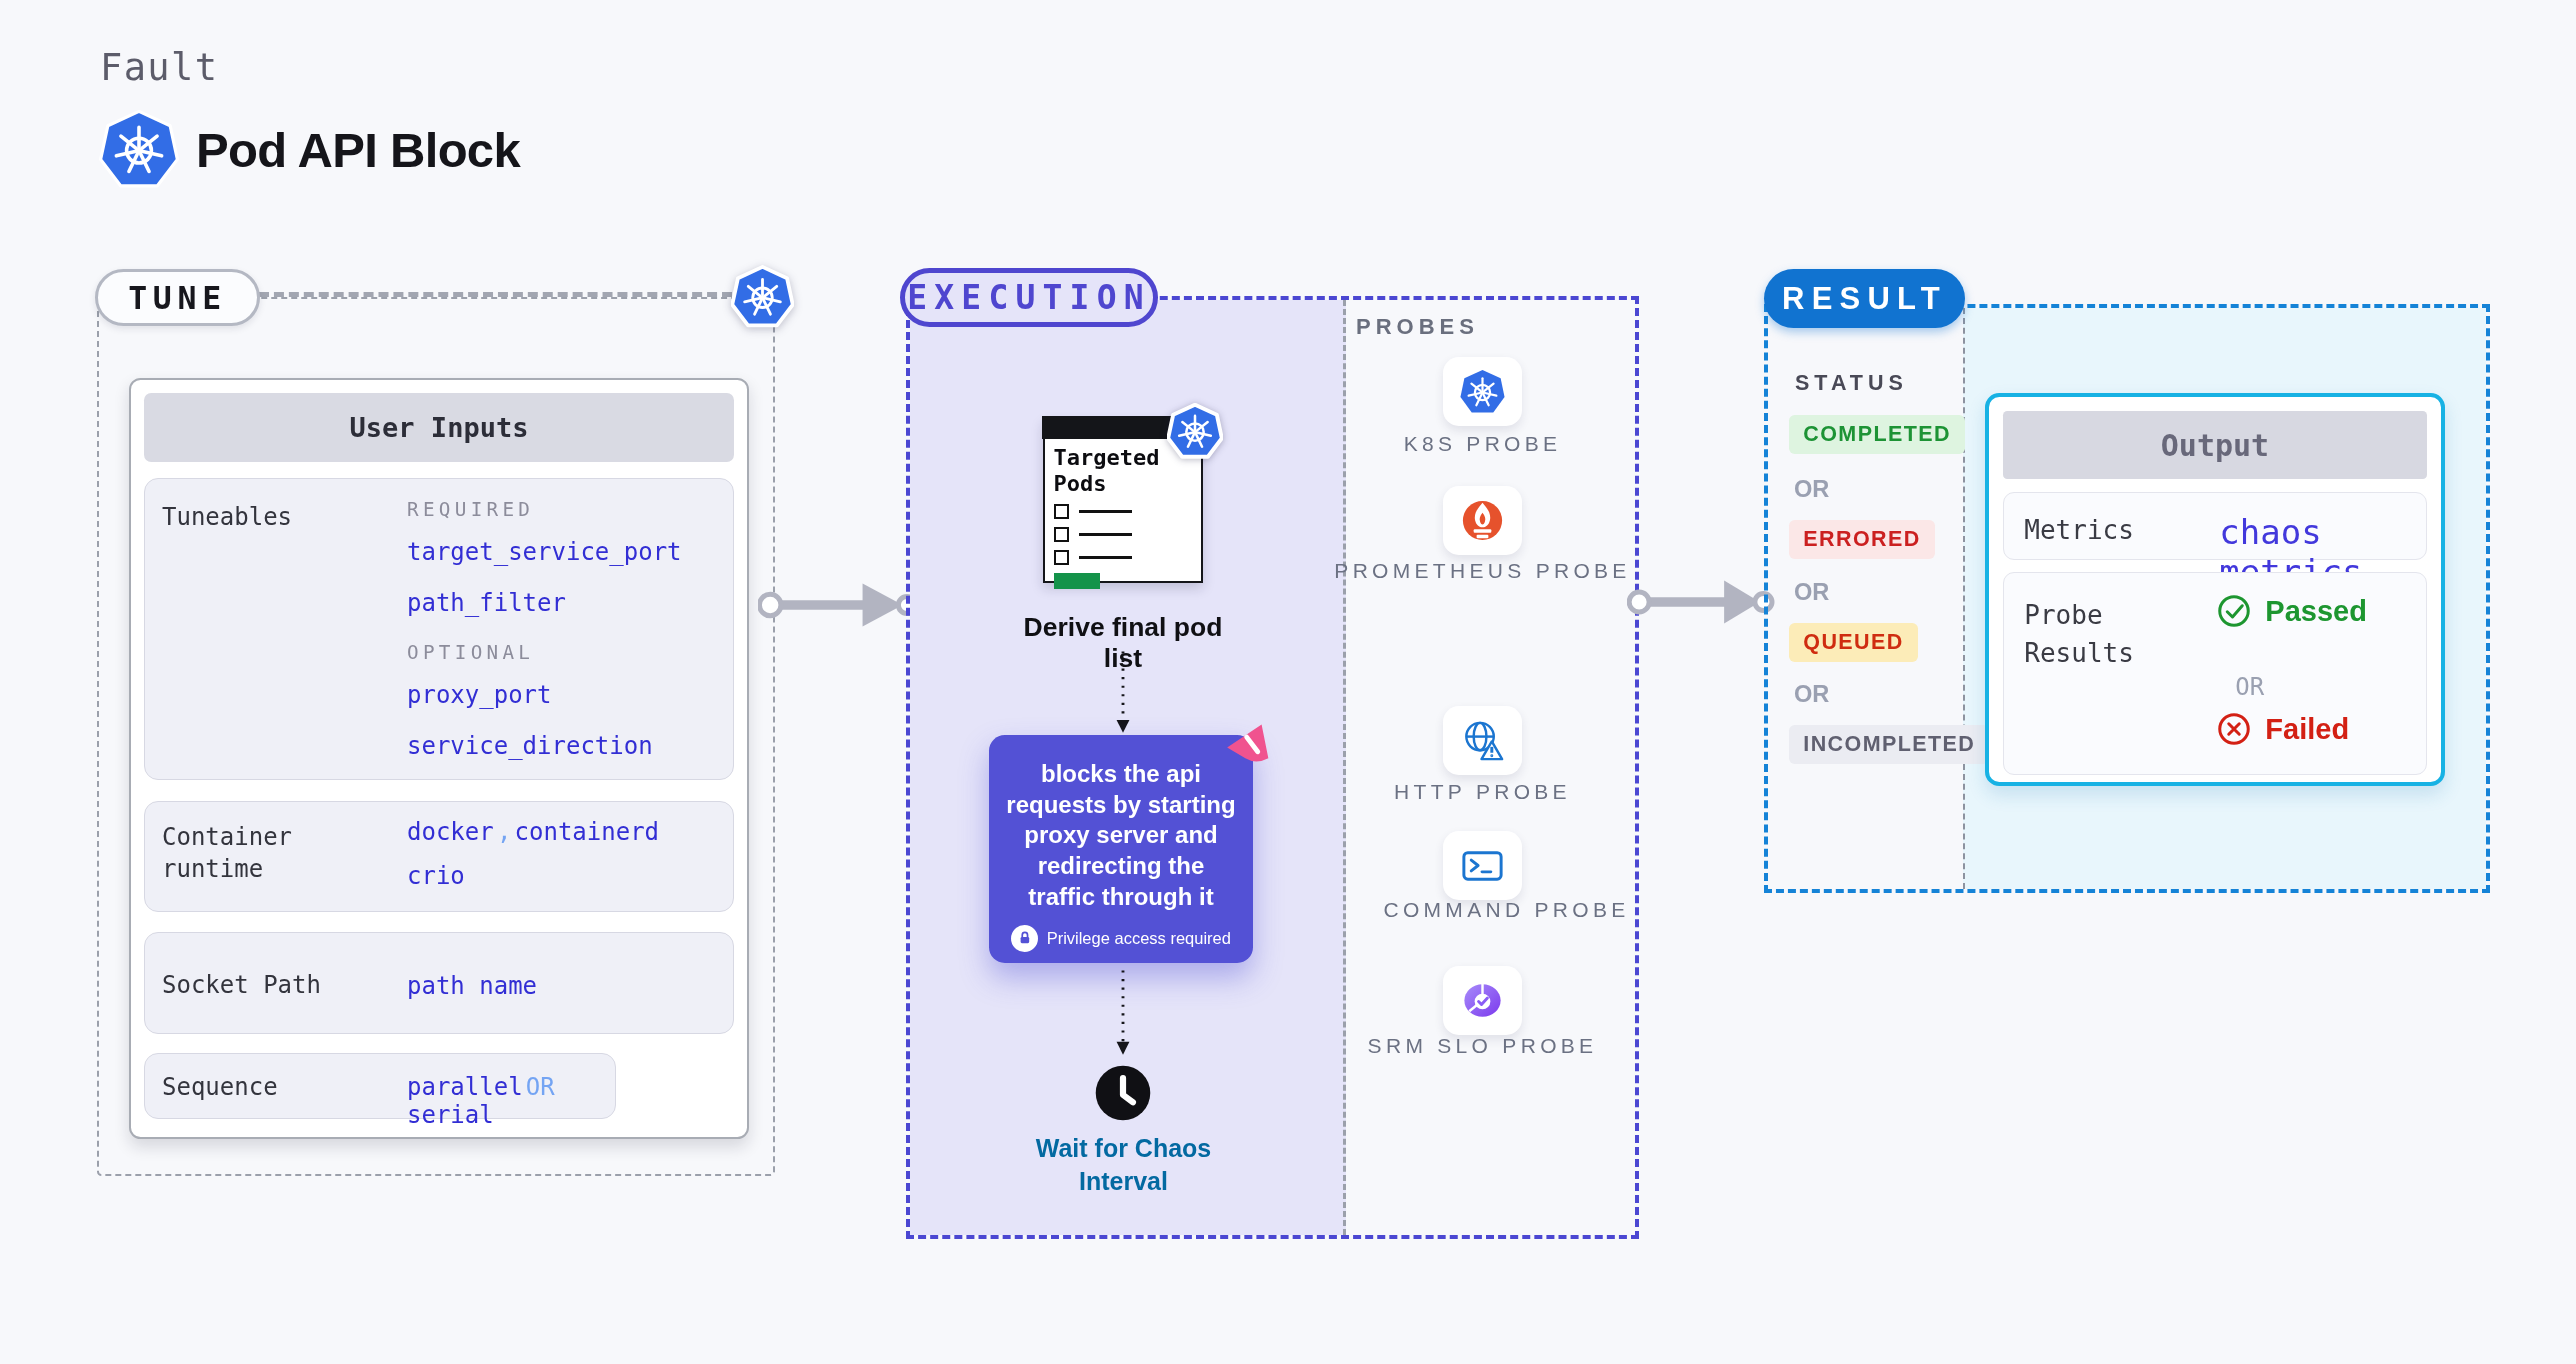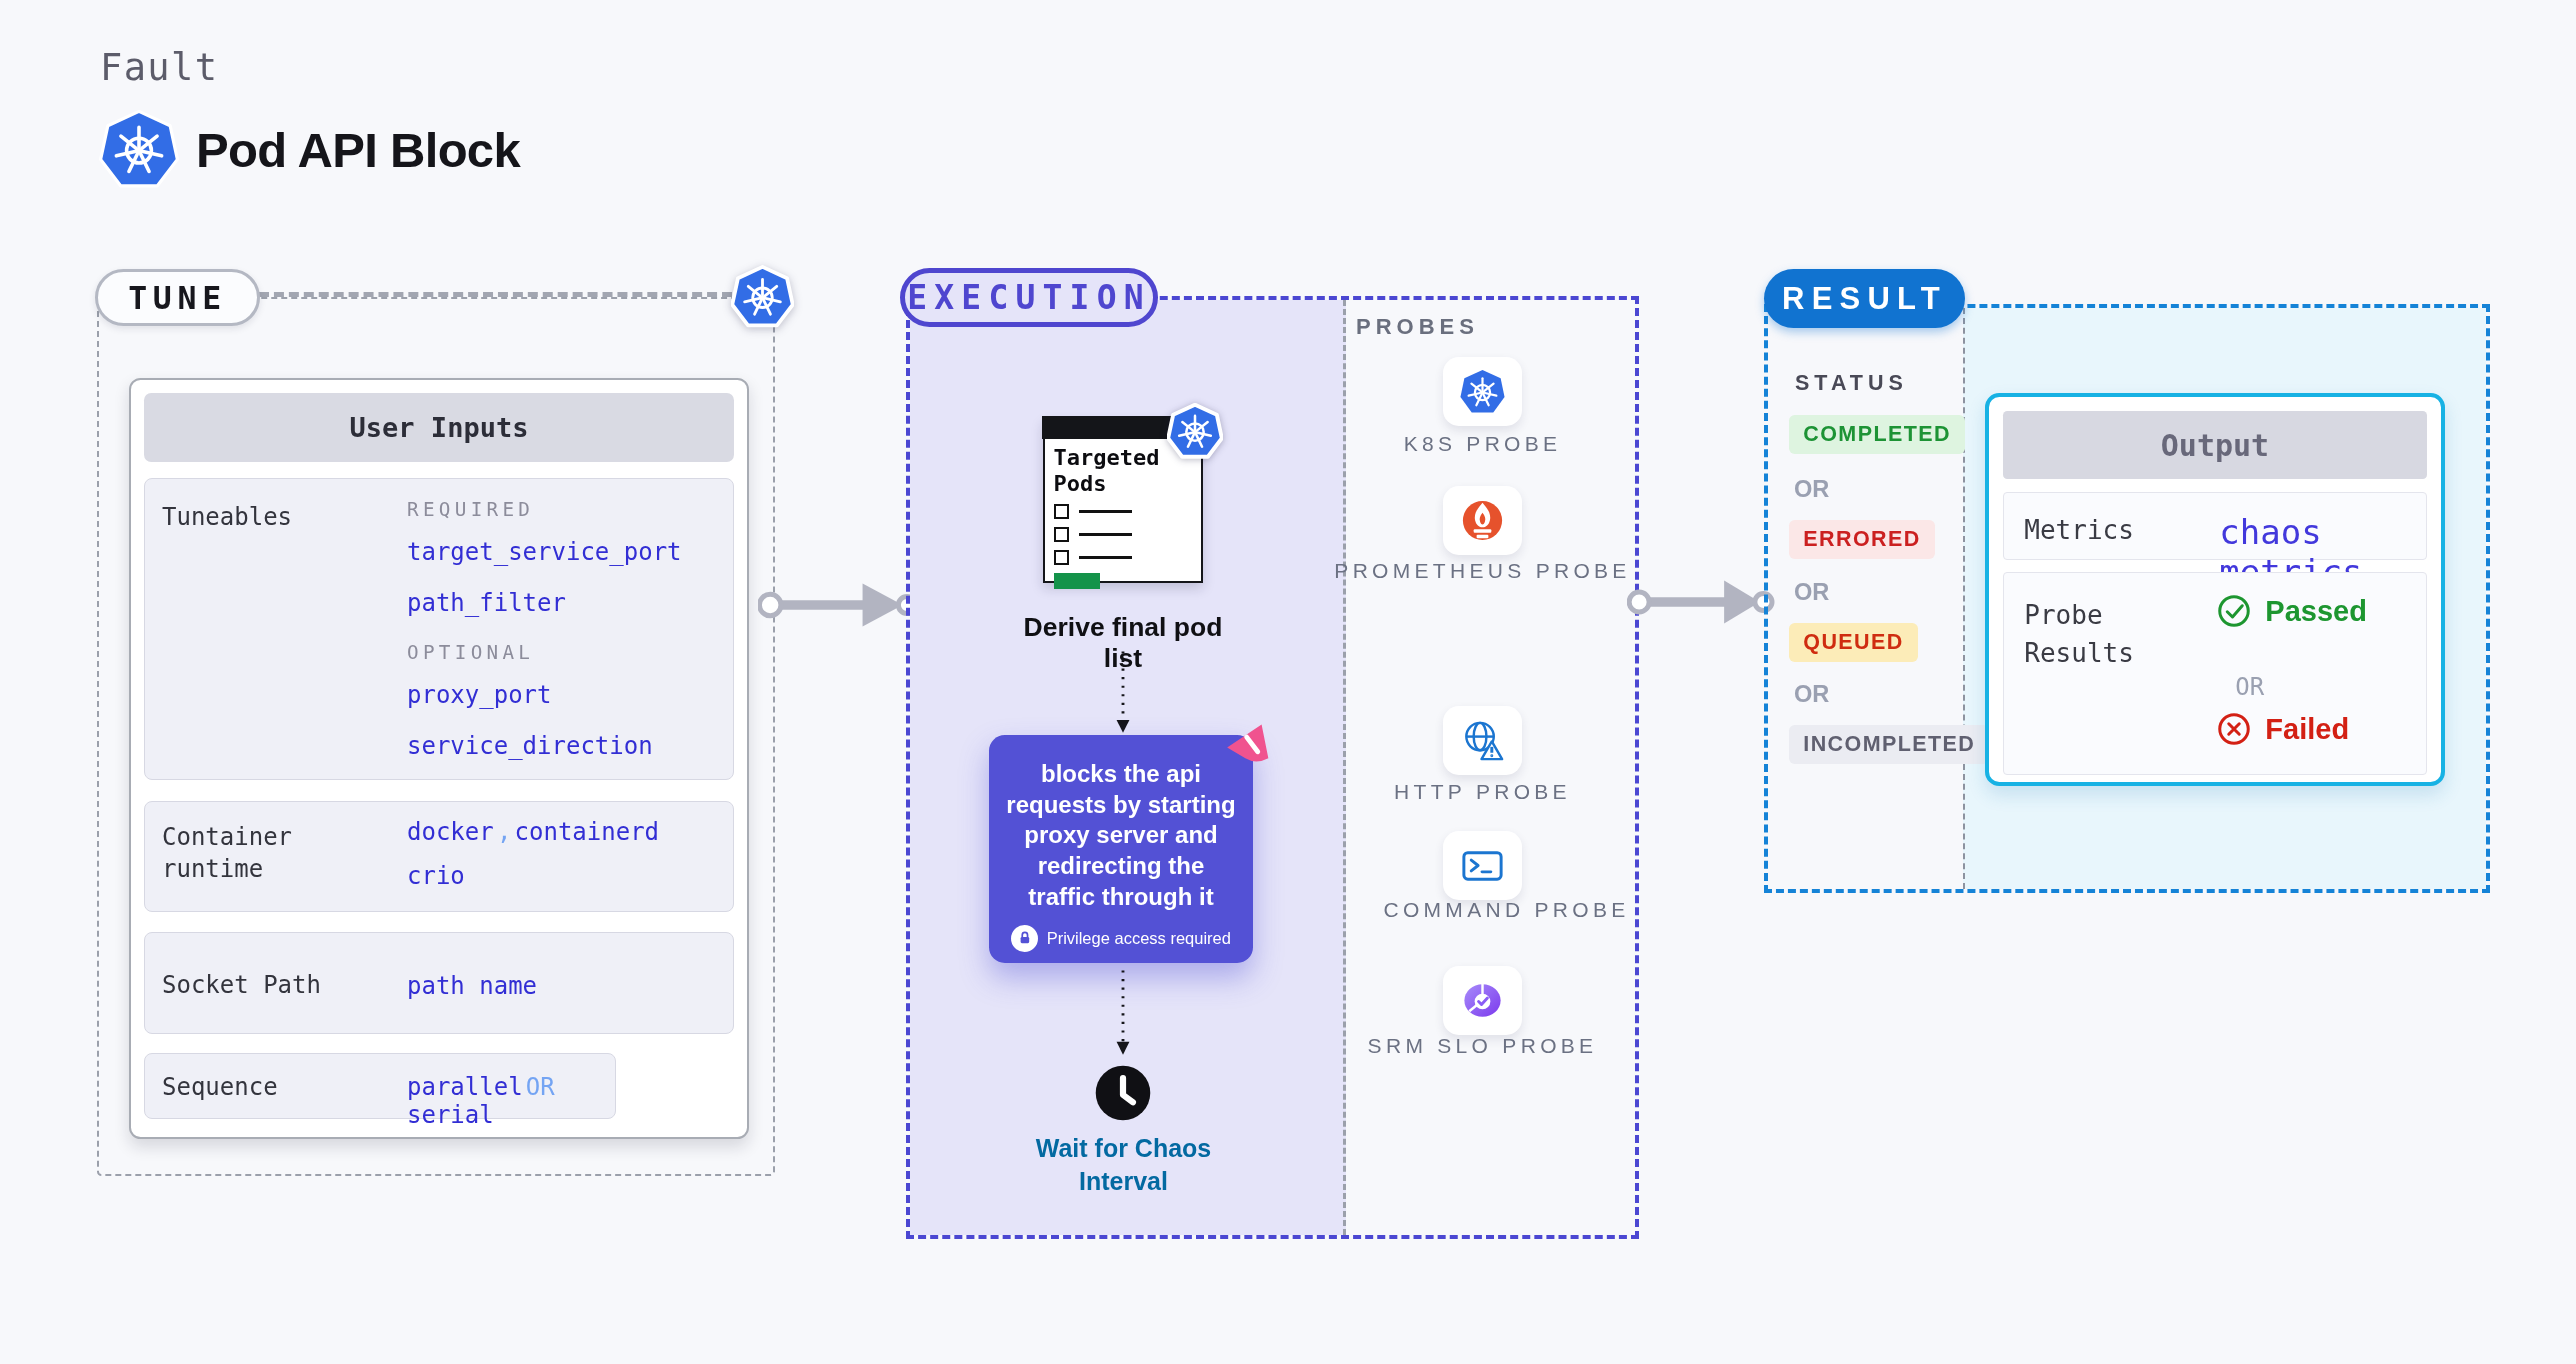--- a/index.html
+++ b/index.html
@@ -18,21 +18,21 @@
                display:flex; align-items:center; justify-content:center; box-shadow:0 2.9px 7.2px rgba(30,30,60,.10); }
   .tune-pill span { font-family:"DejaVu Sans Mono",monospace; font-weight:bold; font-size:31.5px; color:#17171d; letter-spacing:5.7px; }
   .tune-connector { left:259px; top:292px; width:473px; height:0; border-top:5px dashed #a2a6b1; }
   .tune-k8s { left:731px; top:265px; width:63px; height:63px; filter:drop-shadow(0 2.1px 4.3px rgba(20,20,60,.25)); }
 
   .ui-card { left:129px; top:378px; width:620px; height:761px; background:#fff; border:2.1px solid #a8acb4; border-radius:11.5px;
              box-shadow:0 7.2px 15.8px rgba(20,20,40,.14); }
   .ui-head { left:13px; top:13px; width:590px; height:69px; background:#d9dae3; border-radius:7.2px;
              display:flex; align-items:center; justify-content:center; }
   .ui-head span { font-family:"DejaVu Sans Mono",monospace; font-weight:bold; font-size:27px; color:#2c2d38; }
-  .ui-row { background:#eff0f7; border:1.4px solid #d7d8e3; border-radius:8px; }
+  .ui-row { background:#eff0f7; border:1.4px solid #d7d8e3; border-radius:14px; }
   .row-1 { left:13px; top:98px; width:590px; height:302px; }
   .row-2 { left:13px; top:421px; width:590px; height:111px; }
   .row-3 { left:13px; top:552px; width:590px; height:102px; }
   .row-4 { left:13px; top:673px; width:472px; height:66px;  }
   .row-label { position:absolute; left:17px; font-family:"DejaVu Sans Mono",monospace; font-size:24px; color:#33343d; line-height:1.35; }
   .val-col { position:absolute; left:262px; }
   .tag { font-family:"DejaVu Sans Mono",monospace; font-size:19.3px; color:#8c8c9b; letter-spacing:4.3px; }
   .val { font-family:"DejaVu Sans Mono",monospace; font-size:24px; color:#322ed4; }
   .val-lite { font-family:"DejaVu Sans Mono",monospace; font-size:24px; color:#74a4f3; }
 
@@ -92,21 +92,21 @@
   .b-queued { top:623px; background:#fcecb8; color:#cf2c10; }
   .b-incompleted { top:725px; background:#ebecf2; color:#606070; }
   .or-word { position:absolute; left:1794px; font-size:23.6px; font-weight:bold; color:#9aa0b1; }
   .or-1 { top:476px; } .or-2 { top:579px; } .or-3 { top:681px; }
 
   .output-card { left:1985px; top:393px; width:460px; height:393px; background:#fff; border:4.3px solid #17b2e4; border-radius:14.3px;
                  box-shadow:0 8.6px 18.6px rgba(23,120,180,.16); }
   .out-head { position:absolute; left:14.3px; top:14.3px; right:14.3px; height:68px; background:#d7d8e1; border-radius:4.3px;
               display:flex; align-items:center; justify-content:center; }
   .out-head span { font-family:"DejaVu Sans Mono",monospace; font-weight:bold; font-size:30px; color:#68687a; }
-  .out-row { position:absolute; left:14.3px; right:14.3px; background:#fafbfe; border:1.4px solid #e4e5ed; border-radius:4px; }
+  .out-row { position:absolute; left:14.3px; right:14.3px; background:#fafbfe; border:1.4px solid #e4e5ed; border-radius:11px; }
   .out-metrics { top:95px; height:68px; }
   .out-proberes { top:175px; height:203px; }
   .out-label { position:absolute; left:20px; font-family:"DejaVu Sans Mono",monospace; font-size:26px; color:#3a3b44; line-height:1.45; }
   .out-value { position:absolute; left:215px; font-family:"DejaVu Sans Mono",monospace; font-size:34px; color:#4238dc; }
   .res-line { position:absolute; left:212px; display:flex; align-items:center; gap:13px; }
   .res-line svg { width:36px; height:36px; }
   .passed-text { font-size:29px; font-weight:bold; color:#1d9630; }
   .failed-text { font-size:29px; font-weight:bold; color:#d32014; }
   .out-or { position:absolute; left:231px; top:100px; font-family:"DejaVu Sans Mono",monospace; font-size:24px; color:#9aa0b1; }
 </style>

